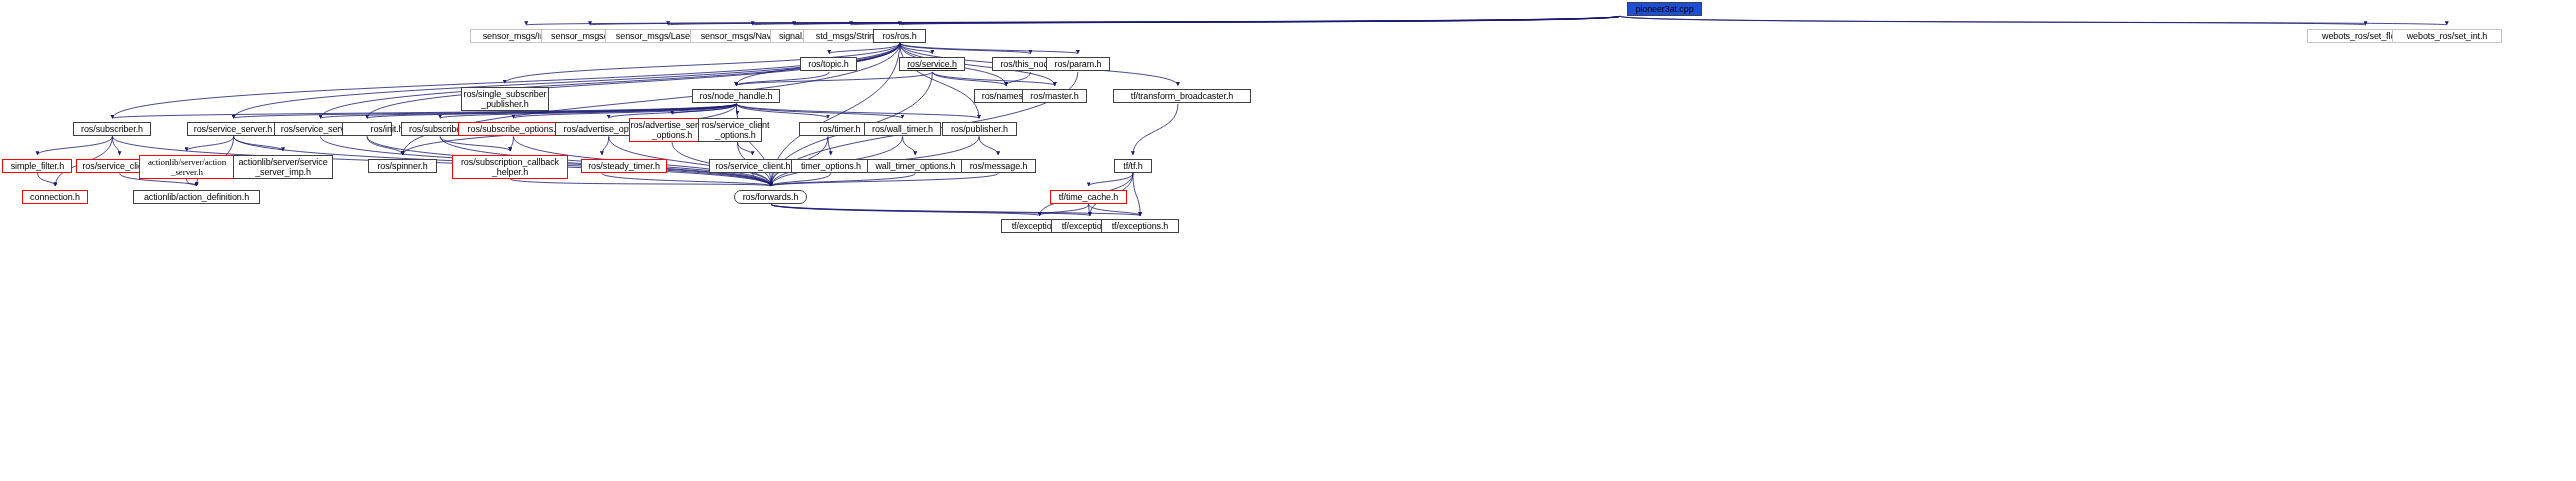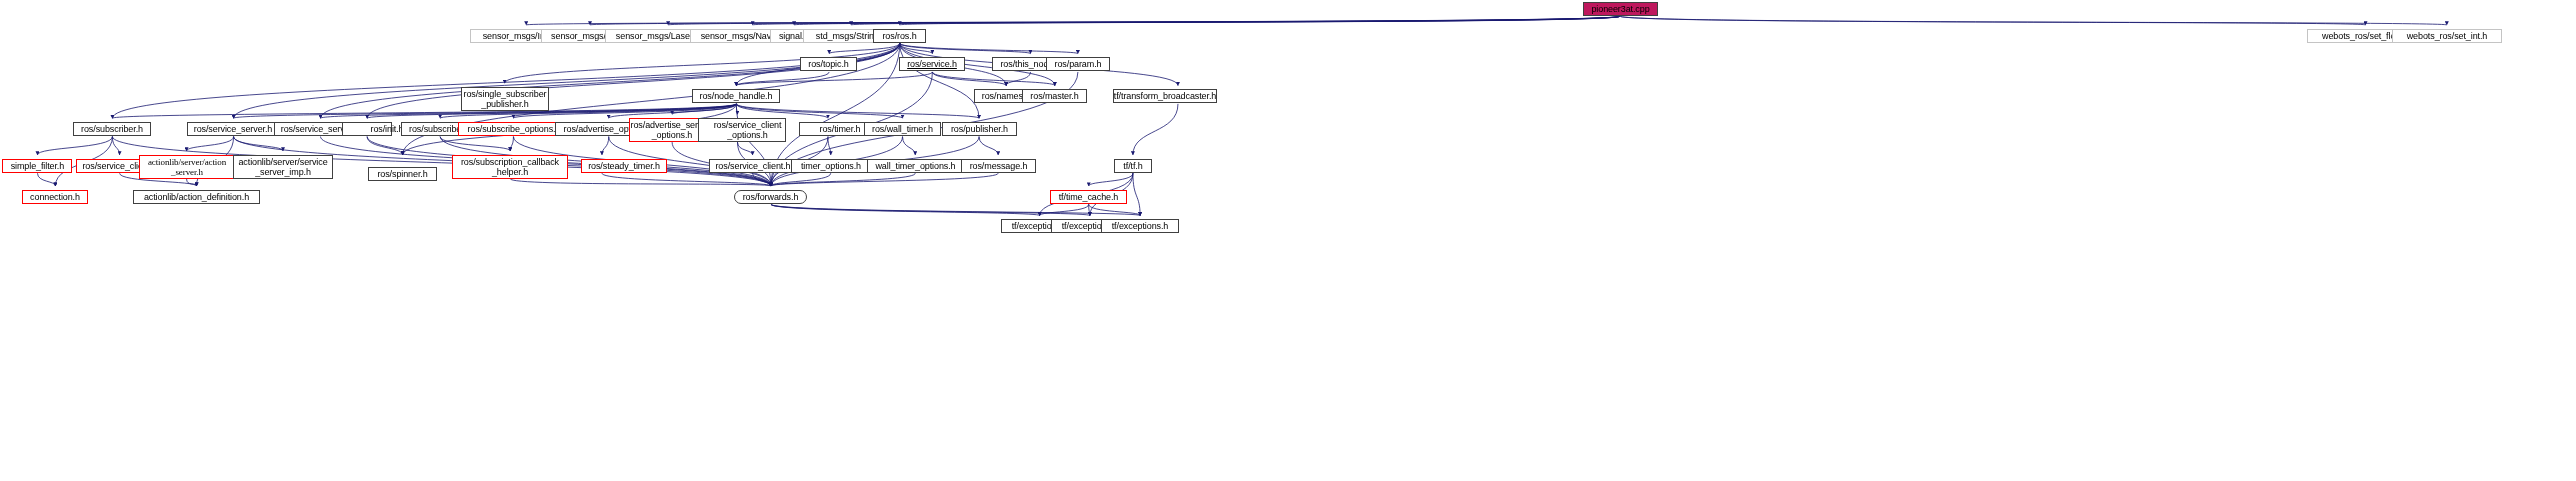--- a/index.html
+++ b/index.html
@@ -20,21 +20,21 @@
     line-height:10px;
     color:#000000;
     background:#ffffff;
     border:0.8px solid #808080;
     white-space:pre-line;
     letter-spacing:-0.1px;
     z-index:5;
   }
   .node.dark{border:0.8px solid #404040;}
   .node.red{border:0.8px solid #ff0000;}
-  .node.root{background:#be185d;border:0.8px solid #404040;}
+  .node.root{background:#1d4ed8;border:0.8px solid #404040;margin-left:44px;}
   .node.faint{border:0.8px solid #c4c4c4;}
 </style>
 </head>
 <body>
 
 <div id="canvas">
   <svg id="edges" xmlns="http://www.w3.org/2000/svg" viewBox="0 0 3231 604" width="2576" height="482">
     <defs>
       <marker id="arrow" viewBox="0 0 10 10" refX="9" refY="5" markerWidth="5" markerHeight="5" orient="auto-start-reverse">
         <path d="M 0 0 L 10 5 L 0 10 z" fill="#191970"></path>
@@ -148,43 +148,43 @@
       <div class="node faint" style="left: 2392px; top: 29px; width: 110px; height: 14.4px;">webots_ros/set_int.h</div>
       <div class="node dark" style="left: 800px; top: 57px; width: 57px; height: 14.4px;">ros/topic.h</div>
       <div class="node dark" style="left: 899px; top: 57px; width: 66px; height: 14.4px; text-decoration: underline;">ros/service.h</div>
       <div class="node dark" style="left: 992px; top: 57px; width: 77px; height: 14.4px;">ros/this_node.h</div>
       <div class="node dark" style="left: 1046px; top: 57px; width: 64px; height: 14.4px;">ros/param.h</div>
       <div class="node dark" style="left: 461px; top: 87px; width: 88px; height: 24px;">ros/single_subscriber
 _publisher.h</div>
       <div class="node dark" style="left: 692px; top: 89px; width: 88px; height: 14.4px;">ros/node_handle.h</div>
       <div class="node dark" style="left: 974px; top: 89px; width: 64px; height: 14.4px;">ros/names.h</div>
       <div class="node dark" style="left: 1022px; top: 89px; width: 65px; height: 14.4px;">ros/master.h</div>
-      <div class="node dark" style="left: 1113px; top: 89px; width: 104px; height: 14.4px;">tf/transform_broadcaster.h</div>
+      <div class="node dark" style="left: 1113px; top: 89px; width: 138px; height: 14.4px;">tf/transform_broadcaster.h</div>
       <div class="node dark" style="left: 73px; top: 122px; width: 78px; height: 14.4px;">ros/subscriber.h</div>
       <div class="node dark" style="left: 187px; top: 122px; width: 92px; height: 14.4px;">ros/service_server.h</div>
       <div class="node dark" style="left: 274px; top: 122px; width: 92px; height: 14.4px;">ros/service_server.h</div>
       <div class="node dark" style="left: 342px; top: 122px; width: 50px; height: 14.4px; padding-left: 40px;">ros/init.h</div>
       <div class="node dark" style="left: 401px; top: 122px; width: 78px; height: 14.4px;">ros/subscriber.h</div>
       <div class="node red" style="left: 458px; top: 122px; width: 112px; height: 14.4px;">ros/subscribe_options.h</div>
       <div class="node dark" style="left: 555px; top: 122px; width: 108px; height: 14.4px;">ros/advertise_options.h</div>
       <div class="node red" style="left: 629px; top: 118px; width: 86px; height: 24px;">ros/advertise_service
 _options.h</div>
-      <div class="node dark" style="left: 698px; top: 118px; width: 88px; height: 24px; padding-left: 11px;">ros/service_client
+      <div class="node dark" style="left: 698px; top: 118px; width: 64px; height: 24px; padding-left: 11px;">ros/service_client
 _options.h</div>
       <div class="node dark" style="left: 799px; top: 122px; width: 82px; height: 14.4px;">ros/timer.h</div>
       <div class="node dark" style="left: 864px; top: 122px; width: 77px; height: 14.4px;">ros/wall_timer.h</div>
       <div class="node dark" style="left: 942px; top: 122px; width: 75px; height: 14.4px;">ros/publisher.h</div>
       <div class="node dark" style="left: 1114px; top: 159px; width: 38px; height: 14.4px;">tf/tf.h</div>
       <div class="node red" style="left: 2.4px; top: 159px; width: 70px; height: 14.4px;">simple_filter.h</div>
       <div class="node red" style="left: 76px; top: 159px; width: 88px; height: 14.4px;">ros/service_client.h</div>
       <div class="node red" style="left: 139px; top: 155px; width: 96px; height: 24px; font-family: Liberation Serif, serif;">actionlib/server/action
 _server.h</div>
       <div class="node dark" style="left: 233px; top: 155px; width: 100px; height: 24px;">actionlib/server/service
 _server_imp.h</div>
-      <div class="node dark" style="left: 368px; top: 159px; width: 69px; height: 14.4px; margin-top: 8px;">ros/spinner.h</div>
+      <div class="node dark" style="left: 368px; top: 159px; width: 69px; height: 14.4px;">ros/spinner.h</div>
       <div class="node red" style="left: 452px; top: 155px; width: 116px; height: 24px;">ros/subscription_callback
 _helper.h</div>
       <div class="node red" style="left: 559px; top: 159px; width: 86px; height: 14.4px; margin-left: 22px;">ros/steady_timer.h</div>
       <div class="node dark" style="left: 709px; top: 159px; width: 88px; height: 14.4px;">ros/service_client.h</div>
       <div class="node dark" style="left: 791px; top: 159px; width: 80px; height: 14.4px;">timer_options.h</div>
       <div class="node dark" style="left: 867px; top: 159px; width: 97px; height: 14.4px;">wall_timer_options.h</div>
       <div class="node dark" style="left: 961px; top: 159px; width: 75px; height: 14.4px;">ros/message.h</div>
       <div class="node red" style="left: 22px; top: 190px; width: 66px; height: 14.4px;">connection.h</div>
       <div class="node dark" style="left: 133px; top: 190px; width: 127px; height: 14.4px;">actionlib/action_definition.h</div>
       <div class="node dark" style="left: 734px; top: 190px; width: 73px; height: 14.4px; border-radius: 7px;">ros/forwards.h</div>

